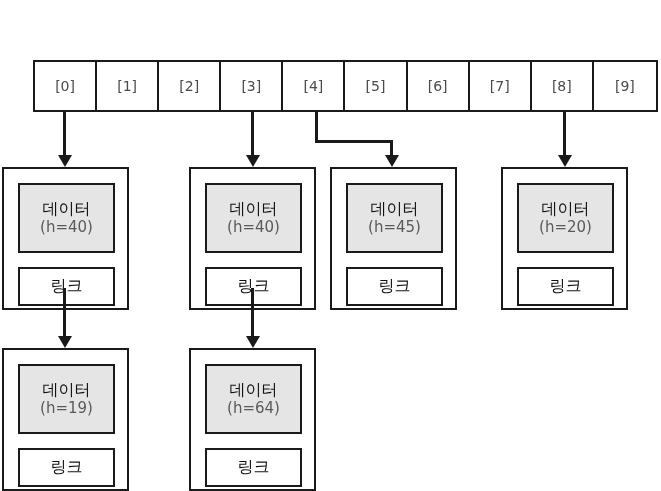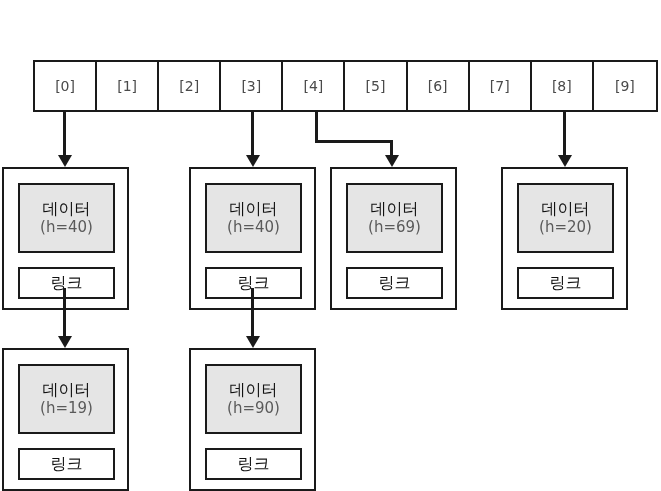--- a/index.html
+++ b/index.html
@@ -94,21 +94,21 @@
   .node-data .d-hash {
     font-size: 15px;
     color: #5a5a5a;
     margin-top: 1px;
   }
   .node-link {
     position: absolute;
     left: 14px;
     top: 98px;
     width: 97px;
-    height: 32px;
+    height: 39px;
     border: 2px solid #1a1a1a;
     box-sizing: border-box;
     background: #ffffff;
     display: flex;
     align-items: center;
     justify-content: center;
     font-size: 16px;
     color: #111111;
   }
 
@@ -177,21 +177,21 @@
     <div class="node-data">
       <div class="d-label">데이터</div>
       <div class="d-hash">(h=40)</div>
     </div>
     <div class="node-link">링크</div>
   </div>
 
   <div class="node" style="left:330px; top:167px;">
     <div class="node-data">
       <div class="d-label">데이터</div>
-      <div class="d-hash">(h=69)</div>
+      <div class="d-hash">(h=45)</div>
     </div>
     <div class="node-link">링크</div>
   </div>
 
   <div class="node" style="left:501px; top:167px;">
     <div class="node-data">
       <div class="d-label">데이터</div>
       <div class="d-hash">(h=20)</div>
     </div>
     <div class="node-link">링크</div>
@@ -207,18 +207,18 @@
     <div class="node-data">
       <div class="d-label">데이터</div>
       <div class="d-hash">(h=19)</div>
     </div>
     <div class="node-link">링크</div>
   </div>
 
   <div class="node" style="left:189px; top:348px;">
     <div class="node-data">
       <div class="d-label">데이터</div>
-      <div class="d-hash">(h=90)</div>
+      <div class="d-hash">(h=64)</div>
     </div>
     <div class="node-link">링크</div>
   </div>
 
 </div>
 
 </body></html>

